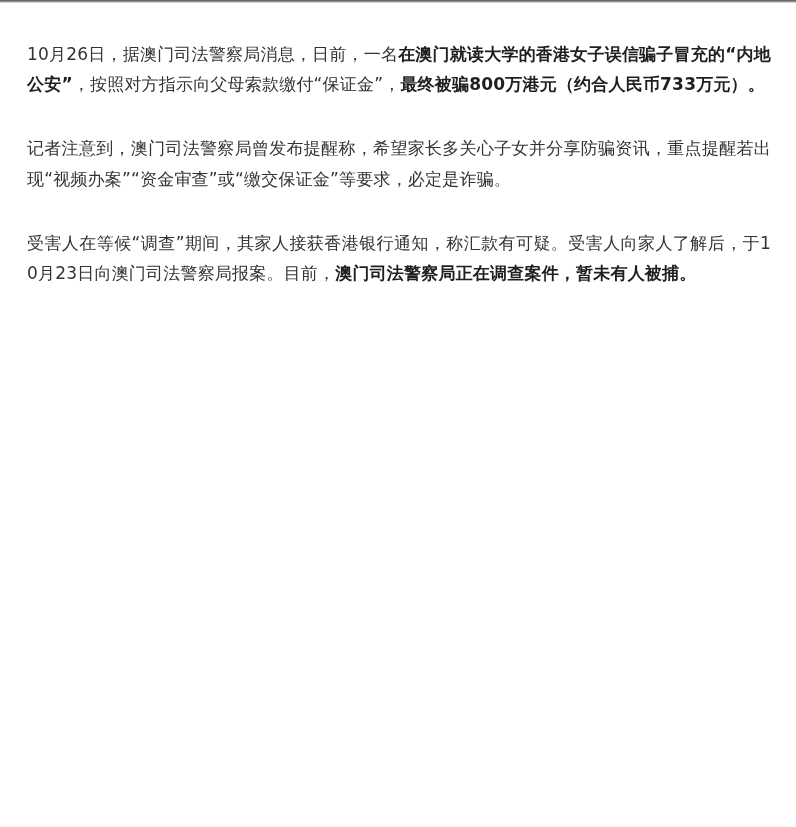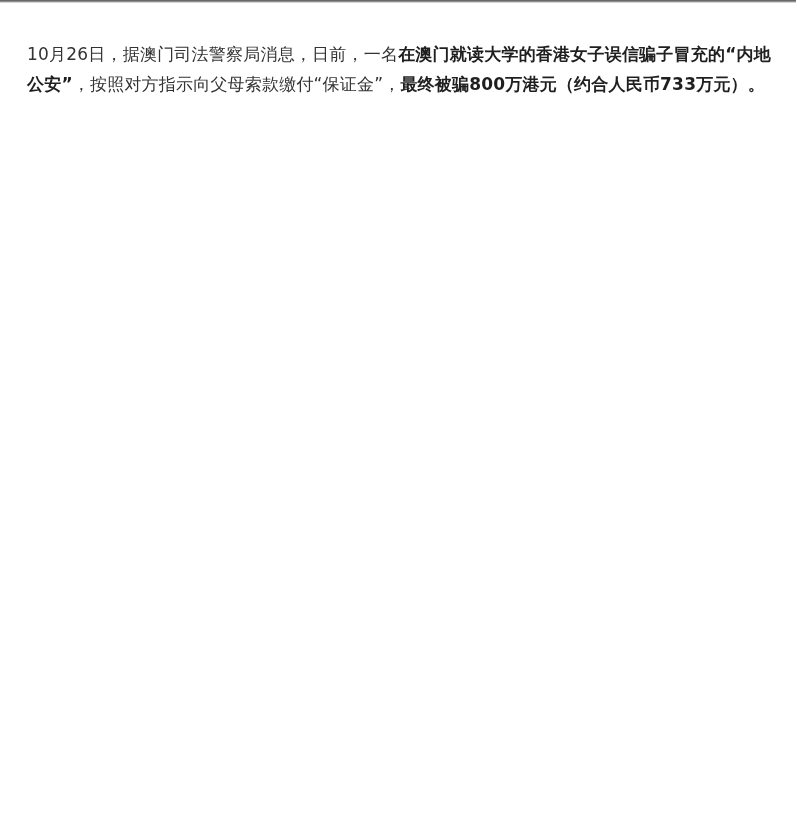--- a/index.html
+++ b/index.html
@@ -46,17 +46,23 @@
 </head>
 <body>
 
 <div class="top-rule"></div>
 
 <div class="article">
   <p class="para">
     <span>10月26日，据澳门司法警察局消息，日前，一名</span><b>在澳门就读大学的香港女子误信骗子冒充的“内地公安”</b><span>，按照对方指示向父母索款缴付“保证金”，</span><b>最终被骗800万港元（约合人民币733万元）。</b>
   </p>
 
+  <p class="para">
+    <span>记者注意到，澳门司法警察局曾发布提醒称，希望家长多关心子女并分享防骗资讯，重点提醒若出现“视频办案”“资金审查”或“缴交保证金”等要求，必定是诈骗。</span>
+  </p>
 
 
 
+  <p class="para">
+    <span>受害人在等候“调查”期间，其家人接获香港银行通知，称汇款有可疑。受害人向家人了解后，于10月23日向澳门司法警察局报案。目前，</span><b>澳门司法警察局正在调查案件，暂未有人被捕。</b>
+  </p>
 
 </div>
 
 </body></html>

